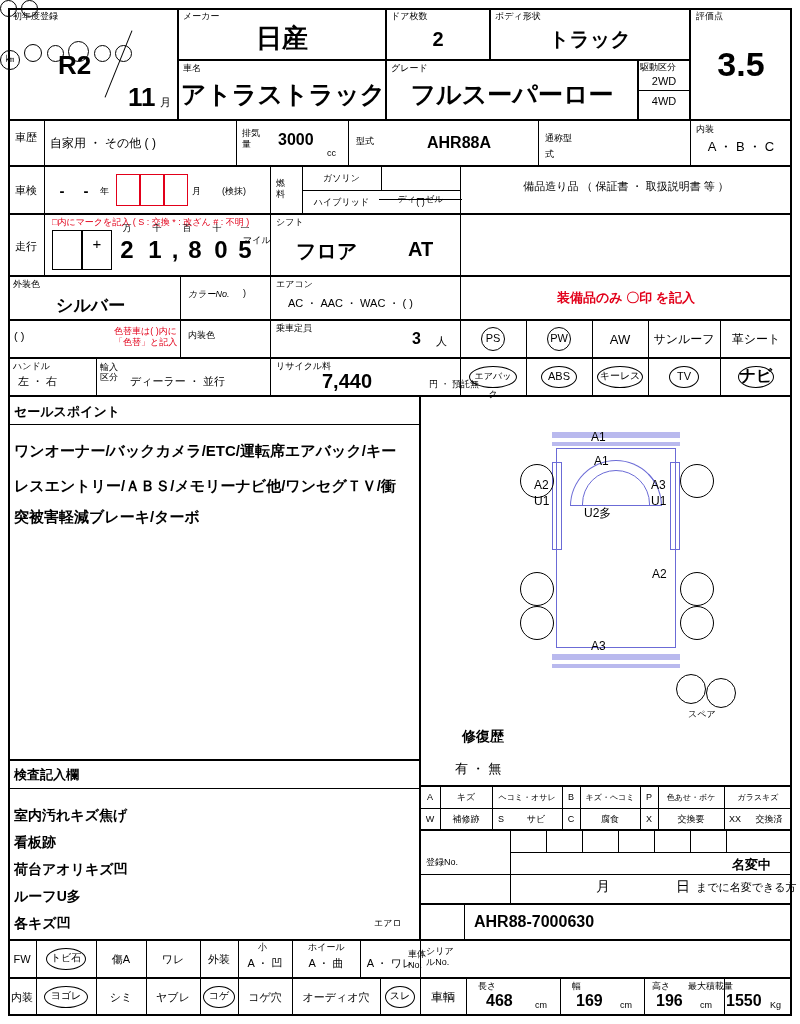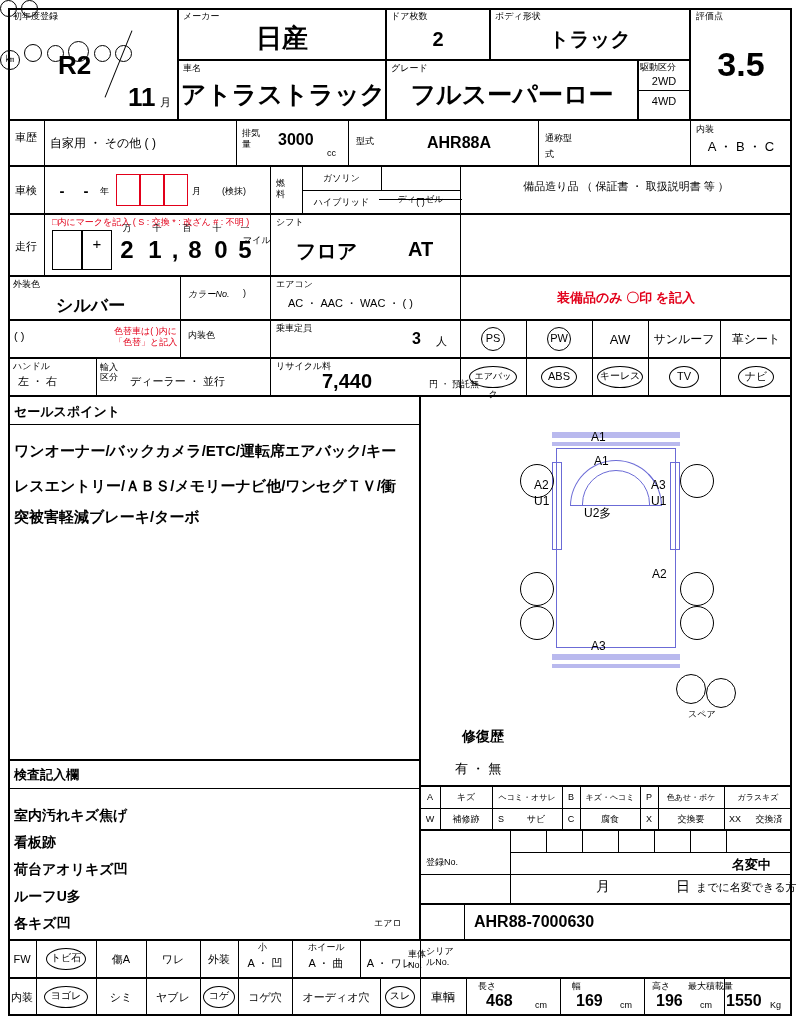--- a/index.html
+++ b/index.html
@@ -234,21 +234,21 @@
   <div class="txt ctr" style="left:526px;top:358px;width:66px;height:38px;">
     <span class="circle" style="width:34px;height:20px;border-radius:50%;line-height:18px;font-size:11px;">ABS</span>
   </div>
   <div class="txt ctr" style="left:592px;top:358px;width:56px;height:38px;">
     <span class="circle" style="width:44px;height:20px;border-radius:50%;line-height:18px;font-size:10px;">キーレス</span>
   </div>
   <div class="txt ctr" style="left:648px;top:358px;width:72px;height:38px;">
     <span class="circle" style="width:28px;height:20px;border-radius:50%;line-height:18px;font-size:11px;">TV</span>
   </div>
   <div class="txt ctr" style="left:720px;top:358px;width:72px;height:38px;">
-    <span class="circle" style="width:34px;height:20px;border-radius:50%;line-height:18px;font-size:11px;">ナビ</span>
+    <span class="circle" style="width:34px;height:20px;border-radius:50%;line-height:18px;font-size:16px;font-weight:bold;">ナビ</span>
   </div>
 
   
   <div class="bx" style="left:8px;top:396px;width:412px;height:364px;"></div>
   <div class="hline" style="left:8px;top:424px;width:412px;"></div>
   <div class="txt" style="left:14px;top:403px;font-size:13px;font-weight:bold;">セールスポイント</div>
   <div class="txt" style="left:14px;top:442px;font-size:15px;font-weight:bold;">ワンオーナー/バックカメラ/ETC/運転席エアバック/キー</div>
   <div class="txt" style="left:14px;top:477px;font-size:15px;font-weight:bold;">レスエントリー/ＡＢＳ/メモリーナビ他/ワンセグＴＶ/衝</div>
   <div class="txt" style="left:14px;top:508px;font-size:15px;font-weight:bold;">突被害軽減ブレーキ/ターボ</div>
 

